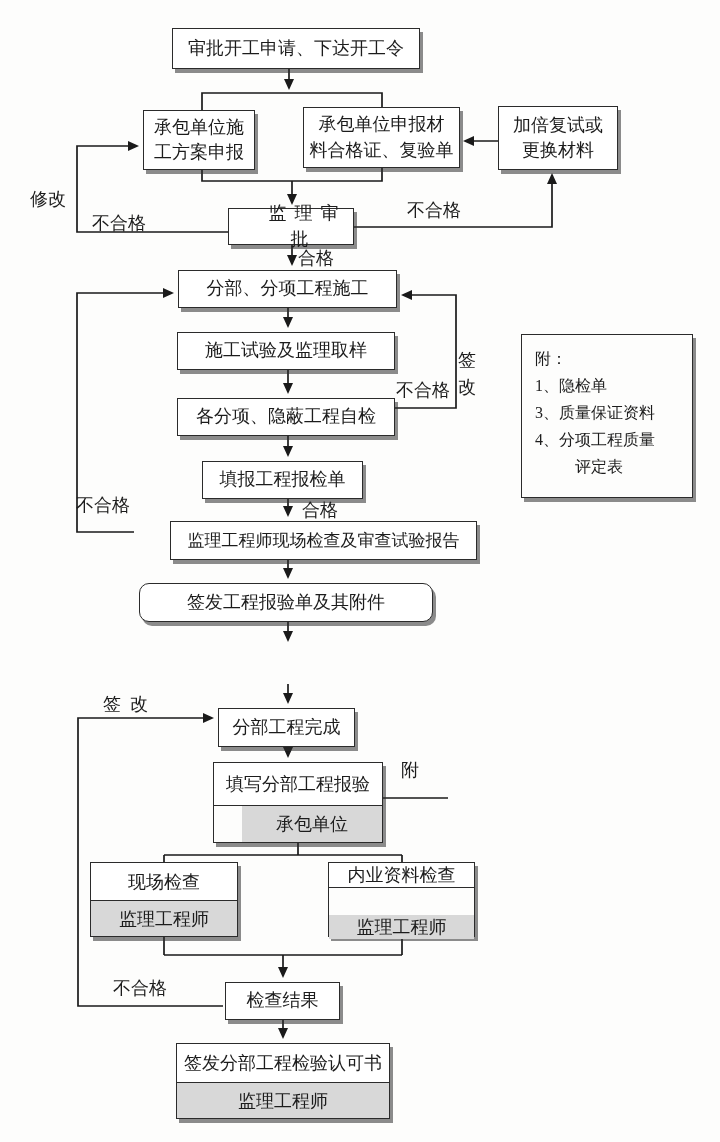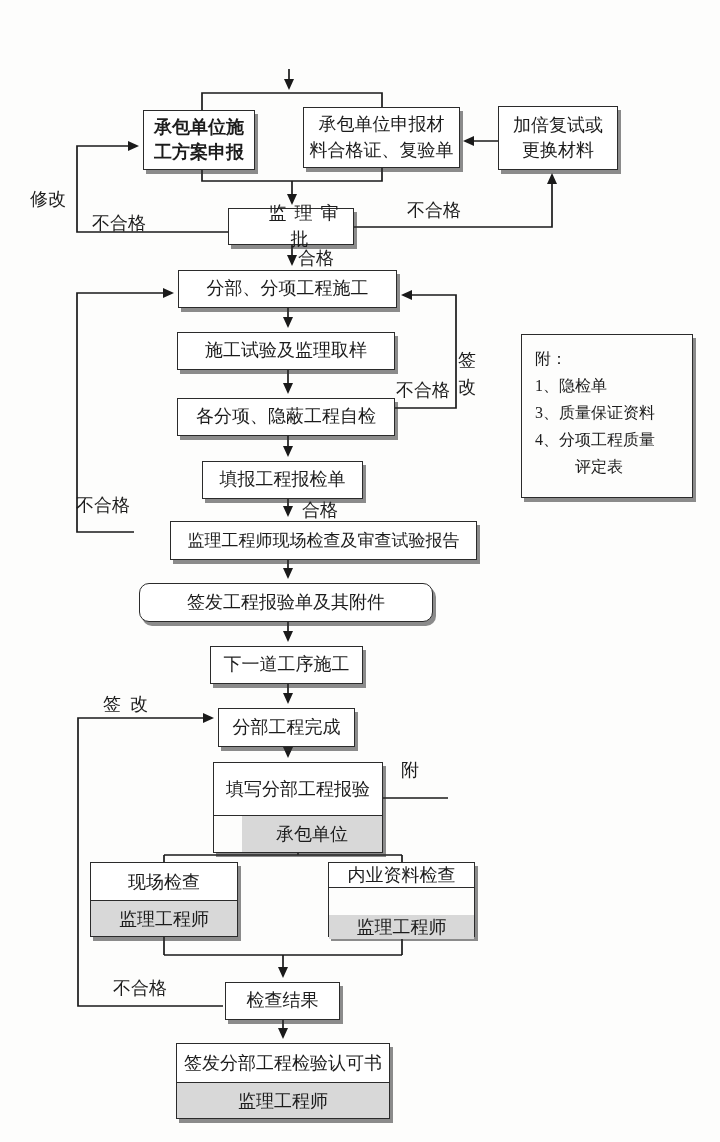--- a/index.html
+++ b/index.html
@@ -102,22 +102,23 @@
       <path d="M354,227 H552 V175" marker-end="url(#arr)"></path>
       <path d="M498,141 H465" marker-end="url(#arr)"></path>
       <path d="M134,532 H77 V293 H172" marker-end="url(#arr)"></path>
       <path d="M395,408 H456 V295 H403" marker-end="url(#arr)"></path>
       <path d="M223,1006 H78 V718 H212" marker-end="url(#arr)"></path>
 
       <path d="M383,798 H448"></path>
     </g>
   </svg>
 
+  <div class="node" style="left:172px;top:28px;width:248px;height:41px;">审批开工申请、下达开工令</div>
 
-  <div class="node ml" style="left:143px;top:110px;width:112px;height:60px;font-weight:bold;">承包单位施
+  <div class="node ml" style="left:143px;top:110px;width:112px;height:60px;">承包单位施
 工方案申报</div>
 
   <div class="node ml" style="left:303px;top:107px;width:157px;height:61px;">承包单位申报材
 料合格证、复验单</div>
 
   <div class="node ml" style="left:498px;top:106px;width:120px;height:64px;">加倍复试或
 更换材料</div>
 
   <div class="node wide-space" style="left:228px;top:208px;width:126px;height:37px;padding-left:25px;">监理审批</div>
 
@@ -126,25 +127,24 @@
   <div class="node" style="left:177px;top:332px;width:218px;height:38px;">施工试验及监理取样</div>
 
   <div class="node" style="left:177px;top:398px;width:218px;height:38px;">各分项、隐蔽工程自检</div>
 
   <div class="node" style="left:202px;top:461px;width:161px;height:38px;">填报工程报检单</div>
 
   <div class="node" style="left:134px;top:521px;width:307px;height:39px;font-size:17px;margin-left:36px;">监理工程师现场检查及审查试验报告</div>
 
   <div class="node" style="left:139px;top:583px;width:294px;height:39px;border-radius:10px;">签发工程报验单及其附件</div>
 
-  <div class="node" style="left:210px;top:646px;width:153px;height:38px;">下一道工序施工</div>
 
   <div class="node" style="left:218px;top:708px;width:137px;height:39px;">分部工程完成</div>
 
-  <div class="comp" style="left:213px;top:762px;width:170px;height:91px;">
+  <div class="comp" style="left:213px;top:762px;width:170px;height:81px;">
     <div class="comp-top">填写分部工程报验</div>
     <div class="comp-role" style="height:36px;margin-left:28px;">承包单位</div>
   </div>
 
 
   <div class="comp" style="left:90px;top:862px;width:148px;height:75px;">
     <div class="comp-top">现场检查</div>
     <div class="comp-role" style="height:35px;">监理工程师</div>
   </div>
 

